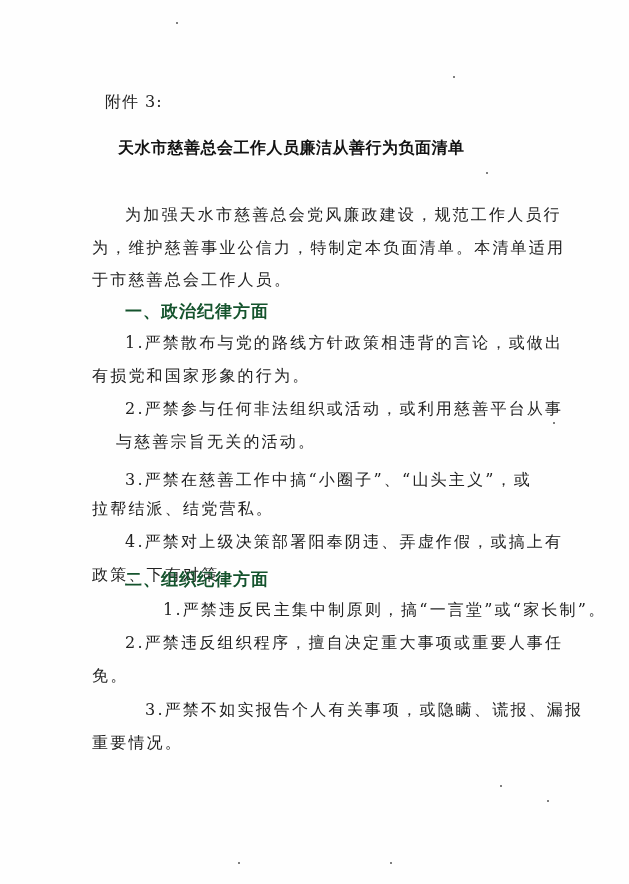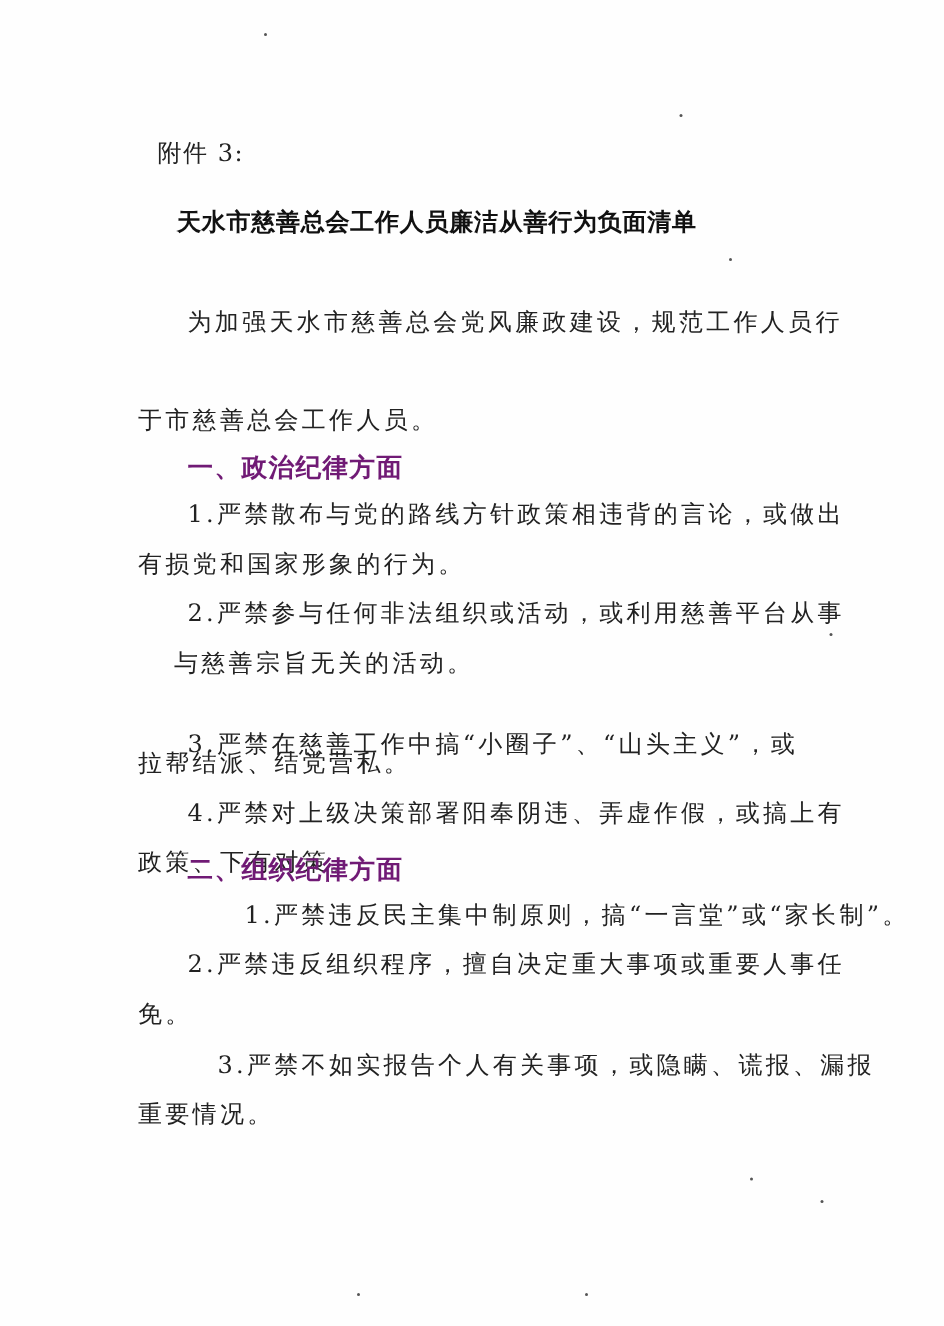--- a/index.html
+++ b/index.html
@@ -17,21 +17,21 @@
       position: absolute; left: 118px; top: 138px; font-size: 16px; font-weight: bold;
       letter-spacing: 0.5px; color: #111;
     }
     .line {
       position: absolute; font-size: 16px; letter-spacing: 2.2px; color: #222; white-space: nowrap;
     }
     .indent { left: 125px; }
     .flush { left: 92px; }
     .section {
       position: absolute; left: 125px; font-size: 17px; font-weight: bold;
-      font-family: "DejaVu Sans", "Liberation Sans", sans-serif; color: #701a75; letter-spacing: 1px;
+      font-family: "DejaVu Sans", "Liberation Sans", sans-serif; color: #14532d; letter-spacing: 1px;
     }
     .speck { position: absolute; background: #555; border-radius: 50%; }
   </style>
 </head>
 <body>
 
 <div class="page">
 
   <span class="speck" style="left:176px;top:22px;width:2px;height:2px;"></span>
   <span class="speck" style="left:453px;top:76px;width:2px;height:2px;"></span>
@@ -39,28 +39,29 @@
   <span class="speck" style="left:553px;top:422px;width:2px;height:2px;"></span>
   <span class="speck" style="left:500px;top:785px;width:2px;height:2px;"></span>
   <span class="speck" style="left:547px;top:800px;width:2px;height:2px;"></span>
   <span class="speck" style="left:390px;top:862px;width:2px;height:2px;"></span>
   <span class="speck" style="left:238px;top:862px;width:2px;height:2px;"></span>
 
   <div class="attach-label">附件 3:</div>
   <div class="doc-title">天水市慈善总会工作人员廉洁从善行为负面清单</div>
 
   <div class="line indent" style="top:205px;">为加强天水市慈善总会党风廉政建设，规范工作人员行</div>
+  <div class="line flush" style="top:238px;">为，维护慈善事业公信力，特制定本负面清单。本清单适用</div>
   <div class="line flush" style="top:270px;">于市慈善总会工作人员。</div>
 
   <div class="section" style="top:300px;">一、政治纪律方面</div>
   <div class="line indent" style="top:333px;">1.严禁散布与党的路线方针政策相违背的言论，或做出</div>
   <div class="line flush" style="top:366px;">有损党和国家形象的行为。</div>
   <div class="line indent" style="top:399px;">2.严禁参与任何非法组织或活动，或利用慈善平台从事</div>
   <div class="line flush" style="top:432px;margin-left:24px;">与慈善宗旨无关的活动。</div>
-  <div class="line indent" style="top:486px;">3.严禁在慈善工作中搞“小圈子”、“山头主义”，或</div>
+  <div class="line indent" style="top:470px;">3.严禁在慈善工作中搞“小圈子”、“山头主义”，或</div>
   <div class="line flush" style="top:499px;">拉帮结派、结党营私。</div>
   <div class="line indent" style="top:532px;">4.严禁对上级决策部署阳奉阴违、弄虚作假，或搞上有</div>
   <div class="line flush" style="top:565px;">政策、下有对策。</div>
 
   <div class="section" style="top:567px; top:568px;">二、组织纪律方面</div>
   <div class="line indent" style="top:600px;margin-left:38px;">1.严禁违反民主集中制原则，搞“一言堂”或“家长制”。</div>
   <div class="line indent" style="top:633px;">2.严禁违反组织程序，擅自决定重大事项或重要人事任</div>
   <div class="line flush" style="top:666px;">免。</div>
   <div class="line indent" style="top:700px;margin-left:20px;">3.严禁不如实报告个人有关事项，或隐瞒、谎报、漏报</div>
   <div class="line flush" style="top:733px;">重要情况。</div>

